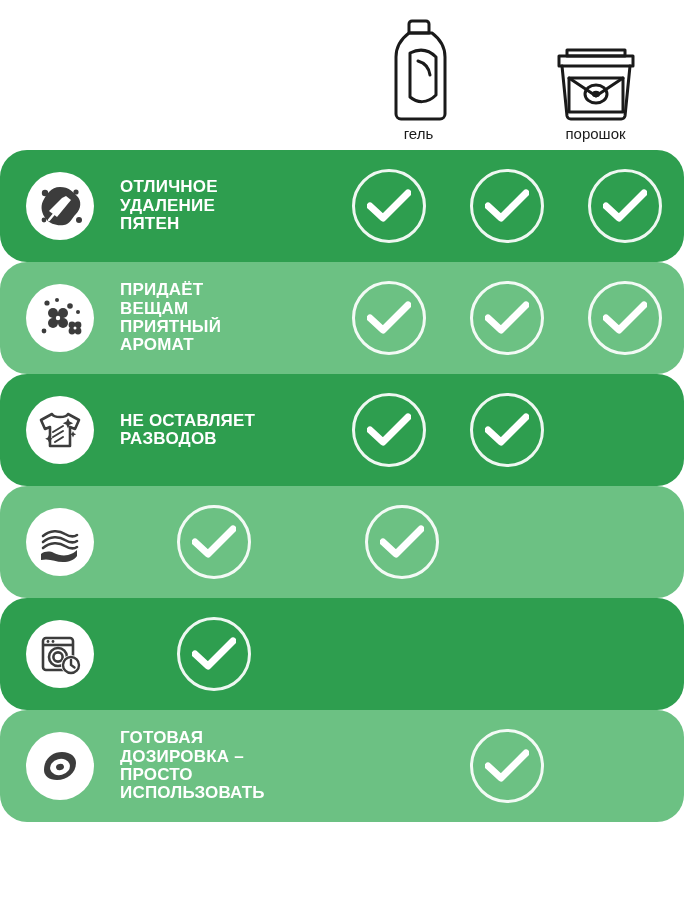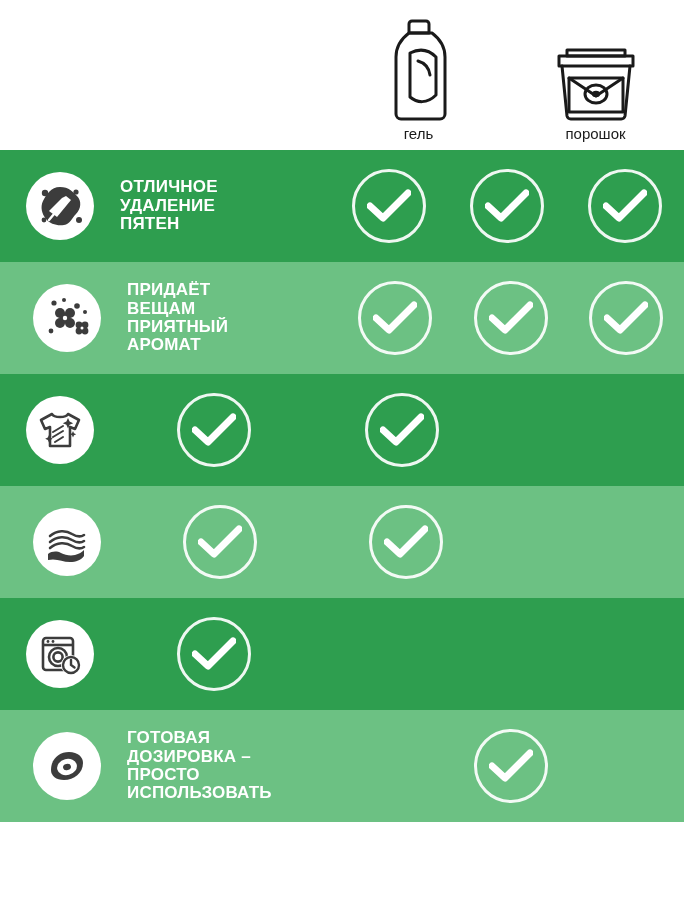--- a/index.html
+++ b/index.html
@@ -58,23 +58,24 @@
     font-family: "Liberation Sans", sans-serif;
   }
 
   
   .row {
     display: flex;
     flex-direction: row;
     align-items: center;
     height: 112px;
     box-sizing: border-box;
+    border-radius: 27px;
   }
   .row.dark  { background: #2e9e4f; }
-  .row.light { background: #6cc183; padding-left: 7px; }
+  .row.light { background: #6cc183; }
 
   .row-icon-cell {
     width: 120px;
     flex: 0 0 120px;
     display: flex;
     align-items: center;
     justify-content: center;
   }
   .icon-circle {
     width: 68px;
@@ -271,20 +272,22 @@
               <path d="M21 38 l8 -5"></path>
           </g>
           <g fill="#3c3c3c">
             <path d="M34 14 l1.6 3.6 l3.6 1.6 l-3.6 1.6 l-1.6 3.6 l-1.6 -3.6 l-3.6 -1.6 l3.6 -1.6 z"></path>
             <path d="M15 31 l1.2 2.6 l2.6 1.2 l-2.6 1.2 l-1.2 2.6 l-1.2 -2.6 l-2.6 -1.2 l2.6 -1.2 z"></path>
             <path d="M39 27 l1 2.2 l2.2 1 l-2.2 1 l-1 2.2 l-1 -2.2 l-2.2 -1 l2.2 -1 z"></path>
           </g>
         </svg>
       </div>
     </div>
+    <div class="row-title">НЕ ОСТАВЛЯЕТ
+РАЗВОДОВ</div>
     <div class="check-cell">
       <div class="check">
         <svg width="44" height="34" viewBox="0 0 44 34">
             <path d="M3 17 L16 29 L41 4" fill="none" stroke="#ffffff" stroke-width="7" stroke-linecap="round" stroke-linejoin="round"></path>
           </svg>
       </div>
     </div>
     <div class="check-cell">
       <div class="check">
         <svg width="44" height="34" viewBox="0 0 44 34">

